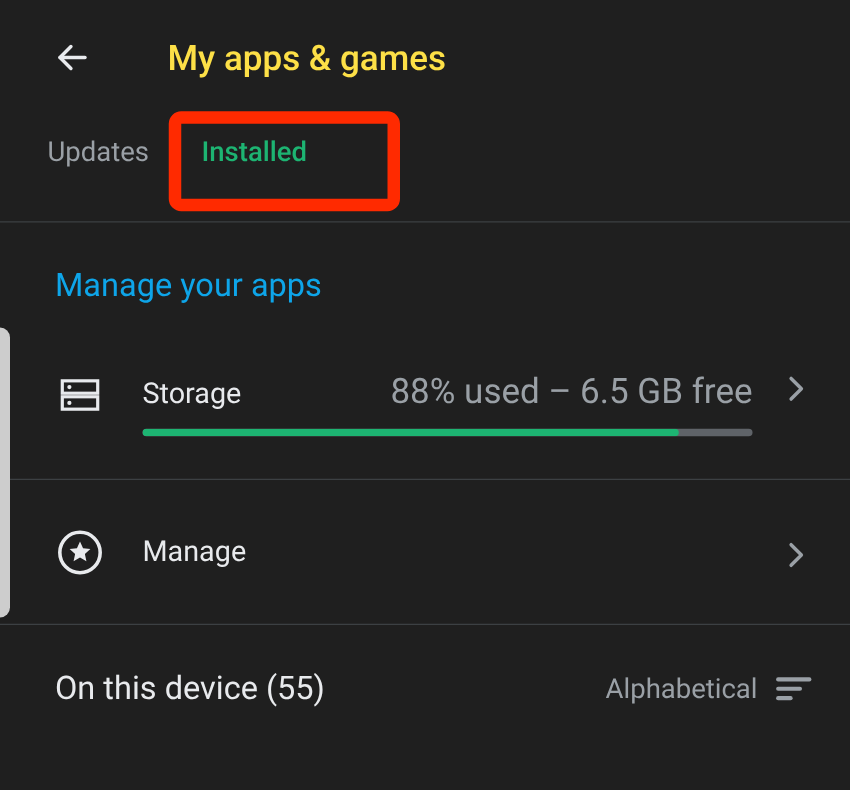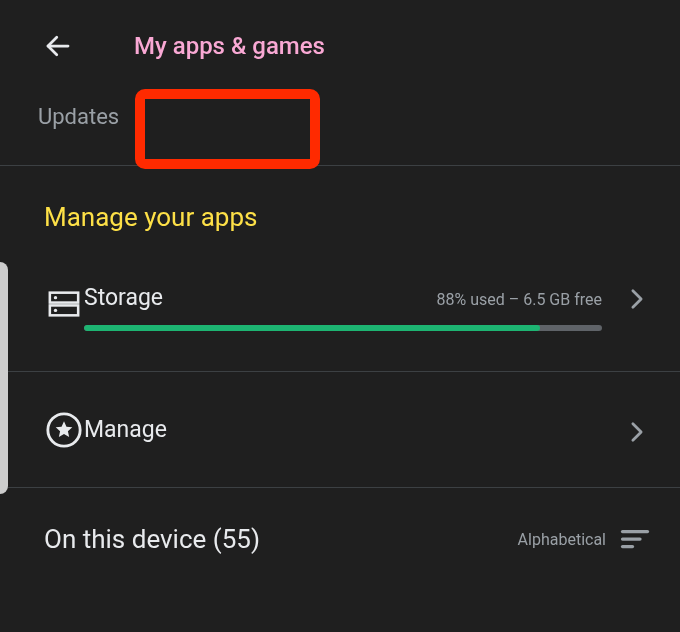--- a/index.html
+++ b/index.html
@@ -23,23 +23,23 @@
     }
     .back-btn {
       width: 36px;
       height: 36px;
       display: flex;
       align-items: center;
       justify-content: center;
       cursor: pointer;
     }
     .page-title {
-      font-size: 24px;
+      font-size: 28px;
       font-weight: 500;
-      color: #f9a8d4;
+      color: #fde047;
       margin-left: 58px;
     }
     .tabs {
       display: flex;
       align-items: center;
       padding: 0 0 30px 38px;
       gap: 0;
       border-bottom: 1px solid #3c4043;
       position: relative;
     }
@@ -64,21 +64,21 @@
       top: -9px;
       width: 185px;
       height: 80px;
       pointer-events: none;
     }
     .tab-library { margin-left: 20px; margin-right: 46px; }
     .tab-share {}
     .section-title {
       font-size: 26px;
       font-weight: 400;
-      color: #fde047;
+      color: #0ea5e9;
       padding: 36px 0 0 44px;
     }
     .card-row {
       display: flex;
       align-items: center;
       padding: 0 28px 0 44px;
       height: 116px;
       border-bottom: 1px solid #3c4043;
       cursor: pointer;
     }
@@ -91,35 +91,36 @@
     .row-icon {
       width: 40px;
       height: 40px;
       display: flex;
       align-items: center;
       justify-content: center;
       flex-shrink: 0;
     }
     .row-body {
       flex: 1;
+      margin-left: 30px;
       display: flex;
       flex-direction: column;
     }
     .storage-top {
       display: flex;
       justify-content: space-between;
       align-items: baseline;
     }
     .row-label {
       font-size: 23px;
       color: #e8eaed;
       font-weight: 400;
     }
     .storage-info {
-      font-size: 16px;
+      font-size: 28px;
       color: #9aa0a6;
     }
     .progress-track {
       width: 100%;
       height: 6px;
       background: #5f6368;
       border-radius: 3px;
       margin-top: 14px;
       overflow: hidden;
     }
@@ -153,21 +154,21 @@
       font-weight: 400;
       color: #e8eaed;
     }
     .sort-control {
       display: flex;
       align-items: center;
       gap: 14px;
       cursor: pointer;
     }
     .sort-label {
-      font-size: 16px;
+      font-size: 22px;
       color: #9aa0a6;
     }
     .scroll-edge {
       position: absolute;
       left: 0;
       top: 262px;
       width: 8px;
       height: 232px;
       background: #cdcdcd;
       border-top-right-radius: 10px;
@@ -182,20 +183,21 @@
     <svg width="30" height="30" viewBox="0 0 24 24" fill="none" stroke="#e8eaed" stroke-width="2.2" stroke-linecap="round" stroke-linejoin="round">
       <line x1="20" y1="12" x2="4" y2="12"></line>
       <polyline points="11 5 4 12 11 19"></polyline>
     </svg>
   </div>
   <div class="page-title">My apps &amp; games</div>
 </div>
 
 <div class="tabs">
   <div class="tab tab-updates">Updates</div>
+  <div class="tab tab-installed">Installed</div>
   <div class="highlight-box"></div>
 </div>
 
 <div class="section-title">Manage your apps</div>
 
 <div class="card-row storage-row">
   <div class="row-icon">
     <svg width="34" height="34" viewBox="0 0 24 24" fill="none">
       <rect x="2" y="4" width="20" height="7" rx="0" stroke="#e8eaed" stroke-width="1.8" fill="none"></rect>
       <rect x="2" y="13" width="20" height="7" rx="0" stroke="#e8eaed" stroke-width="1.8" fill="none"></rect>

